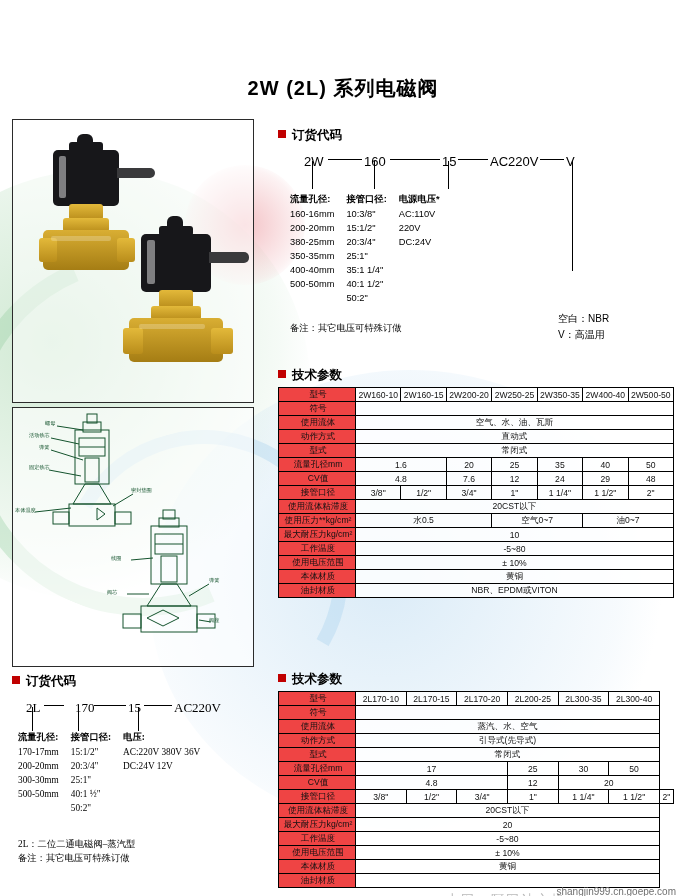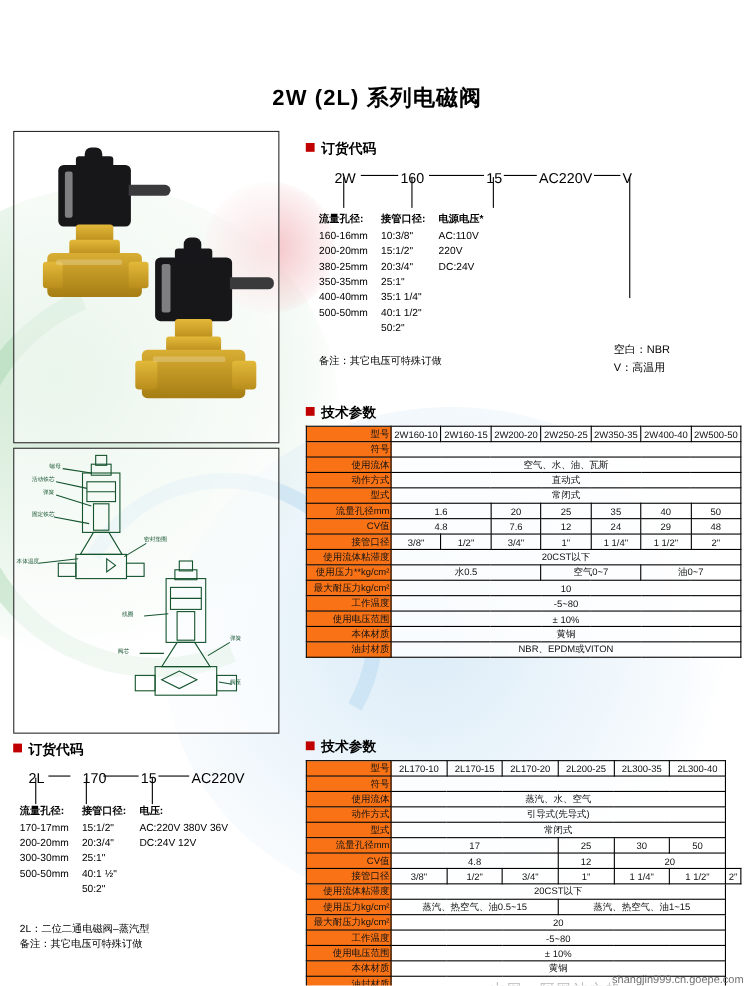--- a/index.html
+++ b/index.html
@@ -52,21 +52,21 @@
   .ln{position:absolute;background:#000;}
   .cols{display:flex;gap:0;font-size:9.3px;line-height:1.5;}
   .col{margin-right:12px;white-space:nowrap;}
   .col .hd{font-weight:bold;margin-bottom:1px;}
 
   .note{font-size:9.3px;line-height:1.5;white-space:nowrap;}
 
   
   table{border-collapse:collapse;font-size:8.6px;background:rgba(255,255,255,.82);}
   table td,table th{border:1px solid #000;text-align:center;padding:0 1px;height:13px;font-weight:normal;}
-  .lbl{background:#f97316;text-align:right;padding-left:3px;white-space:nowrap;}
+  .lbl{background:#ef4444;text-align:center;padding-left:3px;white-space:nowrap;}
   #tbl1{position:absolute;left:278px;top:372px;width:396px;}
   #tbl1 .lbl{width:72px;}
   #tbl2{position:absolute;left:278px;top:676px;width:396px;}
   #tbl2 .lbl{width:72px;}
 
   .footer{position:absolute;right:10px;bottom:14px;font-size:10px;color:#6f6f6f;}
   .wm{position:absolute;right:120px;bottom:2px;font-size:13px;color:#b9b9b9;letter-spacing:2px;}
 </style>
 </head>
 <body>
@@ -313,21 +313,21 @@
           <td class="lbl">油封材质</td>
           <td colspan="7">NBR、EPDM或VITON</td>
         </tr>
       </tbody>
     </table>
 
   <div class="sec-head" style="left:12px;top:658px;">
     <span class="sq"></span><span>订货代码</span>
   </div>
 
-  <div class="code-block" style="left:18px;top:684px;width:250px;">
+  <div class="code-block" style="left:18px;top:684px;width:250px;font-family:Liberation Serif, serif;">
     <div class="code-top" style="height:40px;">
       <span style="left:8px;top:0;">2L</span>
       <span style="left:57px;top:0;">170</span>
       <span style="left:110px;top:0;">15</span>
       <span style="left:156px;top:0;">AC220V</span>
       <i class="ln" style="left:26px;top:6px;width:20px;height:1px;"></i>
       <i class="ln" style="left:76px;top:6px;width:32px;height:1px;"></i>
       <i class="ln" style="left:126px;top:6px;width:28px;height:1px;"></i>
       <i class="ln" style="left:14px;top:8px;width:1px;height:24px;"></i>
       <i class="ln" style="left:60px;top:8px;width:1px;height:24px;"></i>
@@ -412,25 +412,20 @@
           <td>1"</td>
           <td>1 1/4"</td>
           <td>1 1/2"</td>
           <td>2"</td>
         </tr>
         <tr>
           <td class="lbl">使用流体粘滞度</td>
           <td colspan="6">20CST以下</td>
         </tr>
         <tr>
-          <td class="lbl">使用压力kg/cm²</td>
-          <td colspan="3">蒸汽、热空气、油0.5~15</td>
-          <td colspan="3">蒸汽、热空气、油1~15</td>
-        </tr>
-        <tr>
           <td class="lbl">最大耐压力kg/cm²</td>
           <td colspan="6">20</td>
         </tr>
         <tr>
           <td class="lbl">工作温度</td>
           <td colspan="6">-5~80</td>
         </tr>
         <tr>
           <td class="lbl">使用电压范围</td>
           <td colspan="6">± 10%</td>

